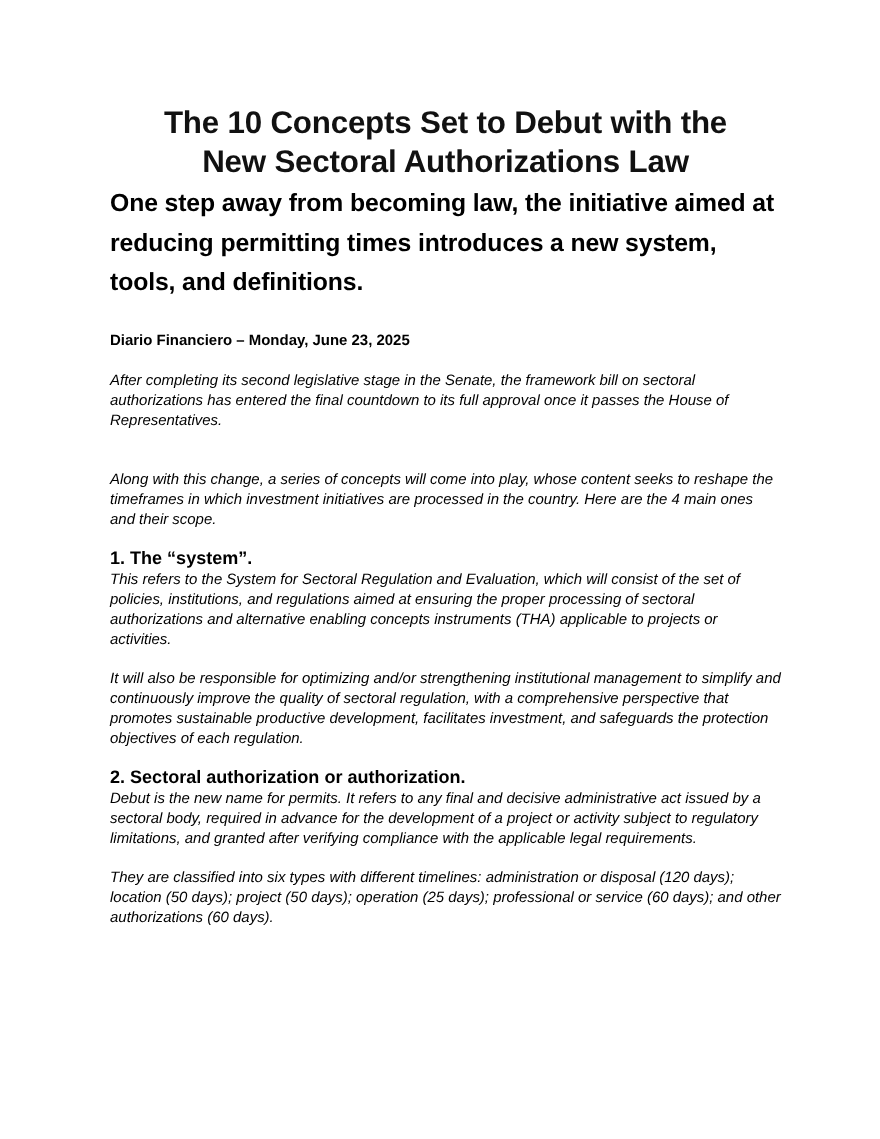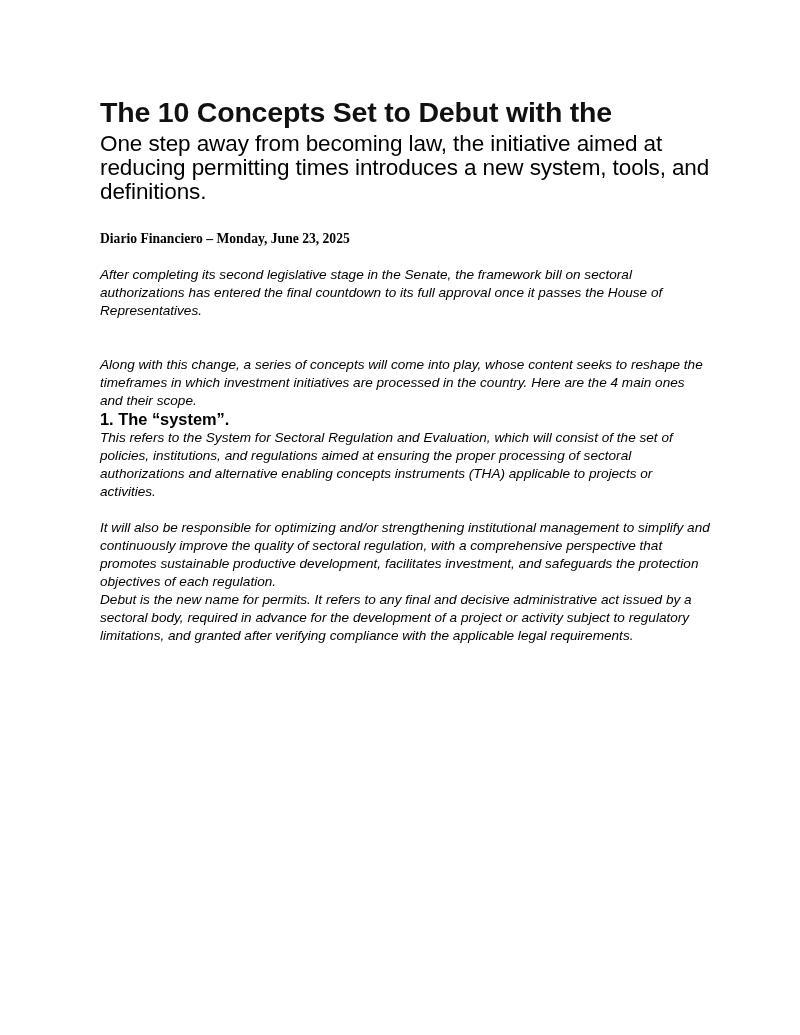--- a/index.html
+++ b/index.html
@@ -22,57 +22,58 @@
       width: 610px;
     }
     .title {
       font-family: "Liberation Sans", sans-serif;
       font-weight: bold;
       font-size: 28.5px;
       line-height: 35px;
       margin: 0;
       letter-spacing: -0.2px;
       color: #111111;
+      text-align: center;
     }
     .subtitle {
       font-size: 22.5px;
-      line-height: 24px;
+      line-height: 36px;
       margin: 2px 0 0 0;
-      font-weight: normal;
+      font-weight: bold;
       letter-spacing: -0.1px;
     }
     .meta {
       margin-top: 26px;
       font-weight: bold;
       font-size: 13.6px;
       line-height: 18px;
-      font-family: Liberation Serif, serif;
     }
     .meta div { margin: 0; }
     .body-p {
       font-size: 13.6px;
       line-height: 18px;
       margin: 0;
       font-style: italic;
     }
     .gap { height: 18px; }
     .section-heading {
       font-weight: bold;
       font-size: 16.4px;
       line-height: 19px;
       margin: 0;
     }
-    .section { }
+    .section { margin-top: 18px; }
   </style>
 </head>
 <body>
 
 <div class="page">
   <h1 class="title">
     <span>The 10 Concepts Set to Debut with the</span><br>
+    <span>New Sectoral Authorizations Law</span>
   </h1>
   <h2 class="subtitle">One step away from becoming law, the initiative aimed at reducing permitting times introduces a new system, tools, and definitions.</h2>
 
   <div class="meta">
     <div>Diario Financiero – Monday, June 23, 2025</div>
   </div>
 
   <div class="gap"></div>
   <p class="body-p">After completing its second legislative stage in the Senate, the framework bill on sectoral authorizations has entered the final countdown to its full approval once it passes the House of Representatives.</p>
   <div class="gap"></div>
@@ -80,16 +81,18 @@
   <p class="body-p">Along with this change, a series of concepts will come into play, whose content seeks to reshape the timeframes in which investment initiatives are processed in the country. Here are the 4 main ones and their scope.</p>
 
   <div class="section">
     <h3 class="section-heading">1. The “system”.</h3>
     <p class="body-p">This refers to the System for Sectoral Regulation and Evaluation, which will consist of the set of policies, institutions, and regulations aimed at ensuring the proper processing of sectoral authorizations and alternative enabling concepts instruments (THA) applicable to projects or activities.</p>
     <div class="gap"></div>
     <p class="body-p">It will also be responsible for optimizing and/or strengthening institutional management to simplify and continuously improve the quality of sectoral regulation, with a comprehensive perspective that promotes sustainable productive development, facilitates investment, and safeguards the protection objectives of each regulation.</p>
   </div>
 
   <div class="section">
+    <h3 class="section-heading">2. Sectoral authorization or authorization.</h3>
     <p class="body-p">Debut is the new name for permits. It refers to any final and decisive administrative act issued by a sectoral body, required in advance for the development of a project or activity subject to regulatory limitations, and granted after verifying compliance with the applicable legal requirements.</p>
     <div class="gap"></div>
+    <p class="body-p">They are classified into six types with different timelines: administration or disposal (120 days); location (50 days); project (50 days); operation (25 days); professional or service (60 days); and other authorizations (60 days).</p>
   </div>
 </div>
 
 </body></html>

